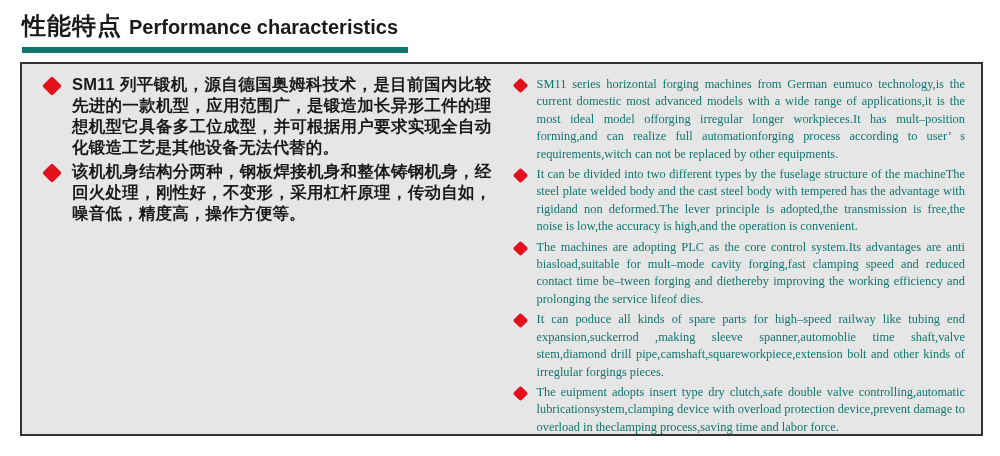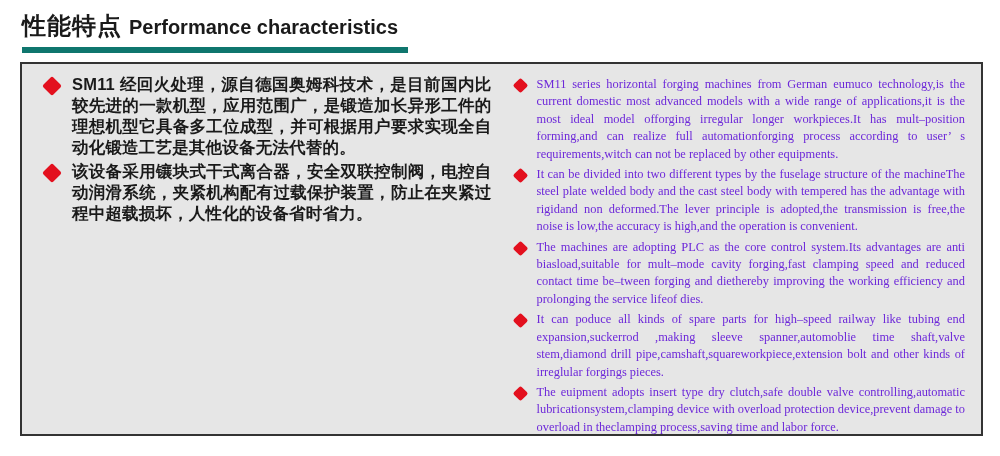--- a/index.html
+++ b/index.html
@@ -90,42 +90,42 @@
     line-height: 21px;
     text-align: justify;
     letter-spacing: 0.2px;
   }
   .en-text {
     margin: 0;
     font-family: "Liberation Serif", serif;
     font-size: 12.4px;
     line-height: 17.4px;
     text-align: justify;
-    color: #6d28d9;
+    color: #0f766e;
   }
 </style>
 </head>
 <body>
 
 <div class="header">
   <div class="title-wrap">
     <span class="title-zh">性能特点</span><span class="title-en">Performance characteristics</span>
   </div>
 </div>
 
 <div class="panel">
 
   <div class="col col-zh">
     <div class="bullet">
       <span class="diamond"></span>
-      <p class="zh-text">SM11 经回火处理，源自德国奥姆科技术，是目前国内比较先进的一款机型，应用范围广，是锻造加长异形工件的理想机型它具备多工位成型，并可根据用户要求实现全自动化锻造工艺是其他设备无法代替的。</p>
+      <p class="zh-text">SM11 列平锻机，源自德国奥姆科技术，是目前国内比较先进的一款机型，应用范围广，是锻造加长异形工件的理想机型它具备多工位成型，并可根据用户要求实现全自动化锻造工艺是其他设备无法代替的。</p>
     </div>
     <div class="bullet">
       <span class="diamond"></span>
-      <p class="zh-text">该设备采用镶块式干式离合器，安全双联控制阀，电控自动润滑系统，夹紧机构配有过载保护装置，防止在夹紧过程中超载损坏，人性化的设备省时省力。</p>
+      <p class="zh-text">该机机身结构分两种，钢板焊接机身和整体铸钢机身，经回火处理，刚性好，不变形，采用杠杆原理，传动自如，噪音低，精度高，操作方便等。</p>
     </div>
   </div>
 
   <div class="col col-en">
     <div class="bullet">
       <span class="diamond"></span>
       <p class="en-text">SM11 series horizontal forging machines from German eumuco technology,is the current domestic most advanced models with a wide range of applications,it is the most ideal model offorging irregular longer workpieces.It has mult–position forming,and can realize full automationforging process according to user’ s requirements,witch can not be replaced by other equipments.</p>
     </div>
     <div class="bullet">
       <span class="diamond"></span>

